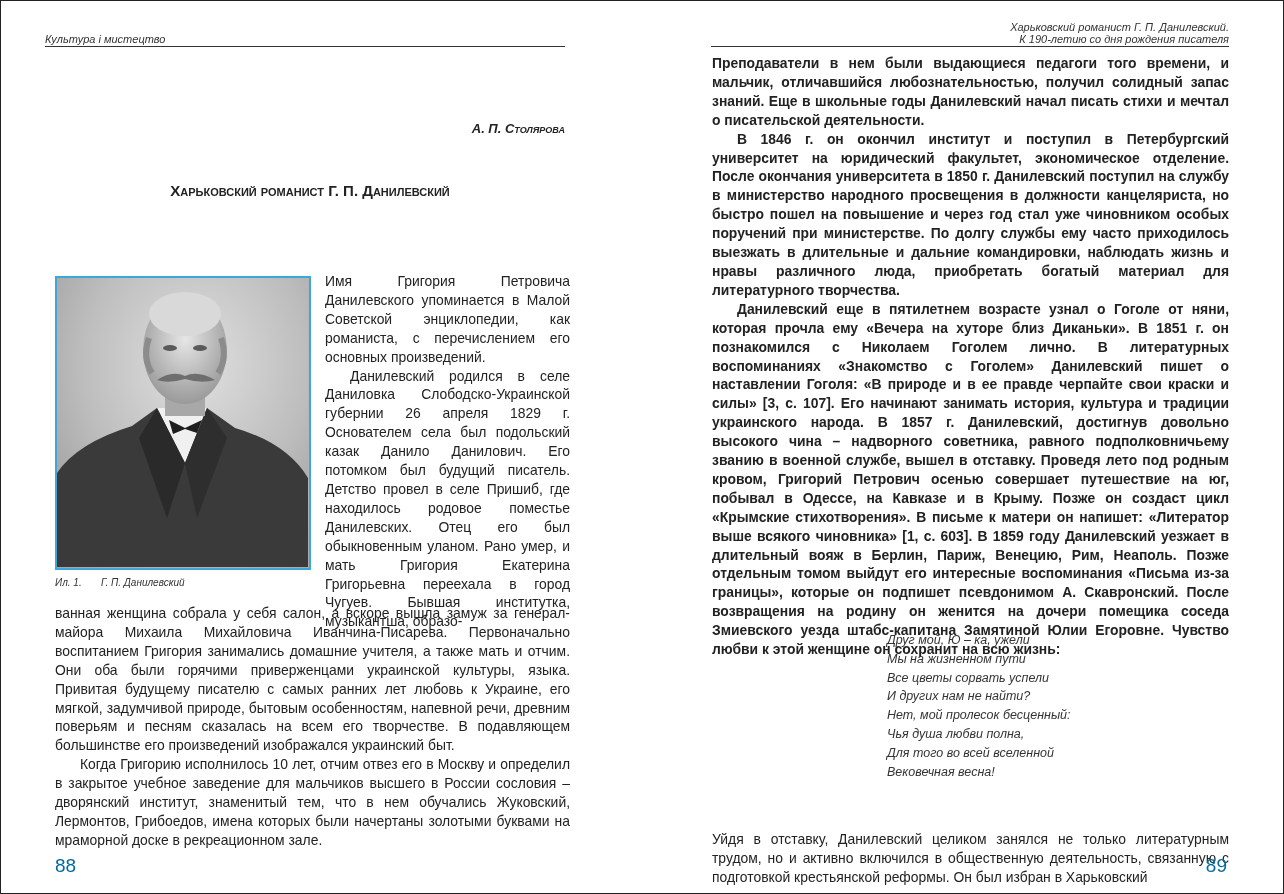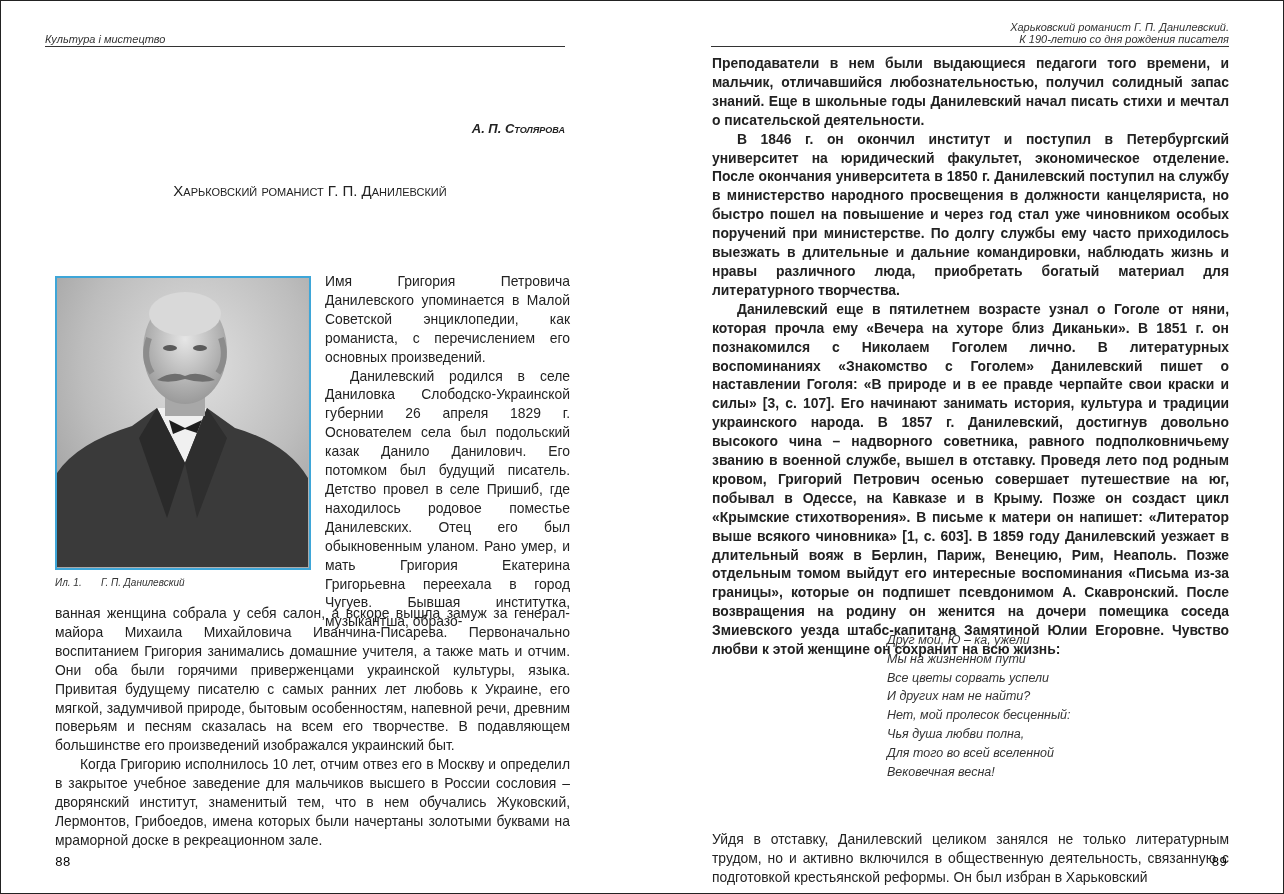--- a/index.html
+++ b/index.html
@@ -14,41 +14,41 @@
 
   .running-head { position: absolute; font-style: italic; font-size: 11px; color: #333; line-height: 12px; text-align: right; }
   .rule { position: absolute; height: 0; border-top: 1.5px solid #333; }
 
   .lh-left { left: 45px; top: 33px; }
   .rule-left { left: 45px; top: 46px; width: 520px; }
   .lh-right { right: 55px; top: 21px; text-align: right; }
   .rule-right { left: 69px; top: 46px; width: 518px; }
 
   .author { position: absolute; right: 77px; top: 121px; font-weight: bold; font-style: italic; font-size: 13px; font-variant: small-caps; }
-  .title { position: absolute; left: 0; width: 620px; text-align: center; top: 182px; font-weight: normal; font-size: 15px; font-variant: small-caps; color: #222; }
+  .title { position: absolute; left: 0; width: 620px; text-align: center; top: 182px; font-weight: bold; font-size: 15px; font-variant: small-caps; color: #222; }
   .subtitle { position: absolute; left: 0; width: 620px; text-align: center; top: 217px; font-size: 14.5px; font-variant: small-caps; color: #222; }
 
   .portrait { position: absolute; left: 55px; top: 276px; width: 256px; height: 294px; border: 2.5px solid #3ea6d8; box-sizing: border-box; overflow: hidden;
     background: radial-gradient(ellipse at 55% 35%, #dcdcdc 0%, #b9b9b9 55%, #a6a6a6 100%); }
   .caption { position: absolute; left: 55px; top: 577px; font-style: italic; font-size: 10px; color: #333; }
   .caption .num { display: inline-block; width: 46px; }
 
   .text { font-size: 13.9px; line-height: 18.9px; text-align: justify; }
   .para { margin: 0; text-indent: 0; }
   .para.indent { text-indent: 25px; }
 
   .col-narrow { position: absolute; left: 325px; top: 272px; width: 245px; }
   .col-wide-left { position: absolute; left: 55px; top: 604px; width: 515px; }
   .col-right { position: absolute; left: 70px; top: 54px; width: 517px; font-weight: bold; }
 
   .poem { position: absolute; left: 877px; top: 631px; font-style: italic; font-size: 12.5px; line-height: 18.8px; color: #333; }
   .poem-line { white-space: nowrap; margin-left: 10px; }
   .after-poem { position: absolute; left: 70px; top: 792px; width: 517px; margin-top: 38px; }
 
-  .page-num { position: absolute; font-size: 13px; color: #000000; top: 855px; font-family: Liberation Mono, monospace; }
+  .page-num { position: absolute; font-size: 19px; color: #0369a1; top: 855px; }
   .pn-left { left: 55px; }
   .pn-right { right: 57px; }
 </style>
 </head>
 <body>
 
 <div class="frame"></div>
 
 <div class="page" id="page-left">
   <div class="running-head lh-left">Культура і мистецтво</div>

